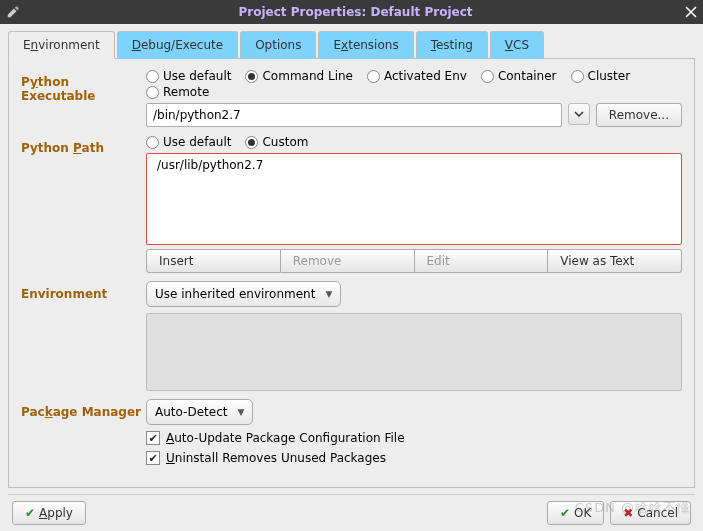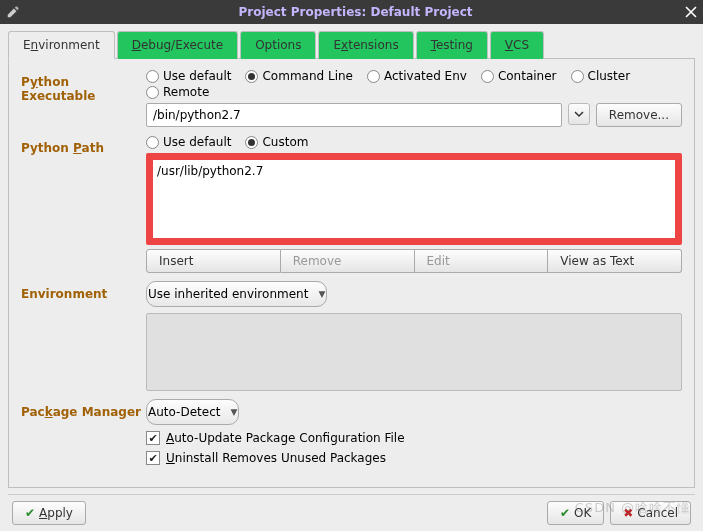--- a/index.html
+++ b/index.html
@@ -3,45 +3,45 @@
 <meta charset="utf-8">
 <style>
 * { box-sizing: border-box; margin: 0; padding: 0; font-family: "DejaVu Sans", "Liberation Sans", sans-serif; font-size: 12px; }
 body { background: #f0f0f0; width: 703px; height: 531px; overflow: hidden; position: relative; }
 .titlebar { background: #3a3a3a; color: #c4b5fd; height: 24px; display: flex; align-items: center; padding: 0 6px; }
 .titlebar .edit-icon { width: 14px; height: 14px; margin-right: 6px; opacity: .9; }
 .titlebar .title { flex: 1; text-align: center; font-weight: bold; font-size: 12px; }
 .titlebar .close-icon { width: 12px; height: 12px; cursor: pointer; }
 .dialog-body { background: #ededed; height: 507px; padding: 6px 8px; display: flex; flex-direction: column; }
 .tabs { display: flex; border-bottom: 1px solid #bfbfbf; }
-.tab { padding: 6px 14px; border: 1px solid #bfbfbf; border-bottom: none; background: #22c55e; margin-right: 2px; border-radius: 3px 3px 0 0; cursor: pointer; color: #333; position: relative; top: 1px; }
+.tab { padding: 6px 14px; border: 1px solid #bfbfbf; border-bottom: none; background: #7dd3fc; margin-right: 2px; border-radius: 3px 3px 0 0; cursor: pointer; color: #333; position: relative; top: 1px; }
 .tab.active { background: #ededed; border-bottom: 1px solid #ededed; }
 .tab u { text-decoration: underline; }
 .tab-content { flex: 1; border: 1px solid #bfbfbf; border-top: none; padding: 10px 12px; background: #ededed; overflow: hidden; }
 .form-row { display: flex; align-items: flex-start; margin-bottom: 8px; }
 .form-label { width: 125px; padding-top: 6px; color: #a16207; font-weight: bold; }
 .form-label u { text-decoration: underline; }
 .form-control { flex: 1; }
 .radio-row { display: flex; flex-wrap: wrap; gap: 2px 14px; align-items: flex-start; margin-bottom: 4px; }
 .radio-item { display: flex; align-items: center; gap: 4px; cursor: pointer; }
 .radio-circle { width: 13px; height: 13px; border: 1px solid #888; border-radius: 50%; background: #fff; display: flex; align-items: center; justify-content: center; }
 .radio-circle.checked::after { content: ""; width: 7px; height: 7px; background: #333; border-radius: 50%; }
 .text-input { width: 100%; height: 24px; border: 1px solid #aaa; background: #fff; padding: 0 6px; border-radius: 2px; }
 .input-row { display: flex; gap: 6px; align-items: flex-start; }
 .input-row .text-input { flex: 1; }
 .dropdown-btn { width: 22px; height: 22px; border: 1px solid #bbb; background: linear-gradient(#fdfdfd,#e5e5e5); border-radius: 3px; display: flex; align-items: center; justify-content: center; cursor: pointer; }
 .btn { height: 24px; padding: 0 12px; border: 1px solid #aaa; background: linear-gradient(#fdfdfd,#e5e5e5); border-radius: 3px; cursor: pointer; color: #333; display: inline-flex; align-items: center; gap: 4px; }
 .btn:disabled, .btn.disabled { color: #999; cursor: default; }
-.pathlist { width: 100%; height: 92px; border: 7px solid #ef4444; background: #fff; padding: 4px 4px; border-radius: 2px; overflow: auto; }
+.pathlist { width: 100%; height: 92px; border: 1px solid #ef4444; background: #fff; padding: 4px 10px; border-radius: 2px; overflow: auto; }
 .btn-row { display: flex; width: 100%; margin-top: 4px; }
 .btn-row .btn { flex: 1; border-radius: 0; }
 .btn-row .btn:first-child { border-radius: 3px 0 0 3px; }
 .btn-row .btn:last-child { border-radius: 0 3px 3px 0; }
 .btn-row .btn + .btn { border-left: none; }
-.select { height: 26px; border: 1px solid #aaa; background: linear-gradient(#fdfdfd,#e8e8e8); border-radius: 10px; padding: 0 1px; display: inline-flex; align-items: center; gap: 10px; cursor: pointer; }
+.select { height: 26px; border: 1px solid #aaa; background: linear-gradient(#fdfdfd,#e8e8e8); border-radius: 5px; padding: 0 8px; display: inline-flex; align-items: center; gap: 10px; cursor: pointer; }
 .select .caret { font-size: 9px; color: #555; }
 .env-box { width: 100%; height: 78px; border: 1px solid #bbb; background: #e0e0e0; border-radius: 2px; margin-top: 6px; }
 .checkbox-row { display: flex; align-items: center; gap: 6px; margin-top: 6px; cursor: pointer; }
 .checkbox { width: 14px; height: 14px; border: 1px solid #888; background: #fff; display: flex; align-items: center; justify-content: center; font-size: 11px; line-height: 1; color: #222; }
 .footer { display: flex; justify-content: space-between; align-items: center; padding: 6px 4px 0; border-top: 1px solid #ccc; margin-top: 6px; }
 .footer-right { display: flex; gap: 6px; }
 .icon-check { color: #2a8a2a; font-weight: bold; }
 .icon-cancel { color: #c02020; font-weight: bold; }
 .watermark { position: absolute; right: 12px; bottom: 14px; color: rgba(120,120,120,.35); font-size: 13px; pointer-events: none; letter-spacing: 1px; }
 </style>

